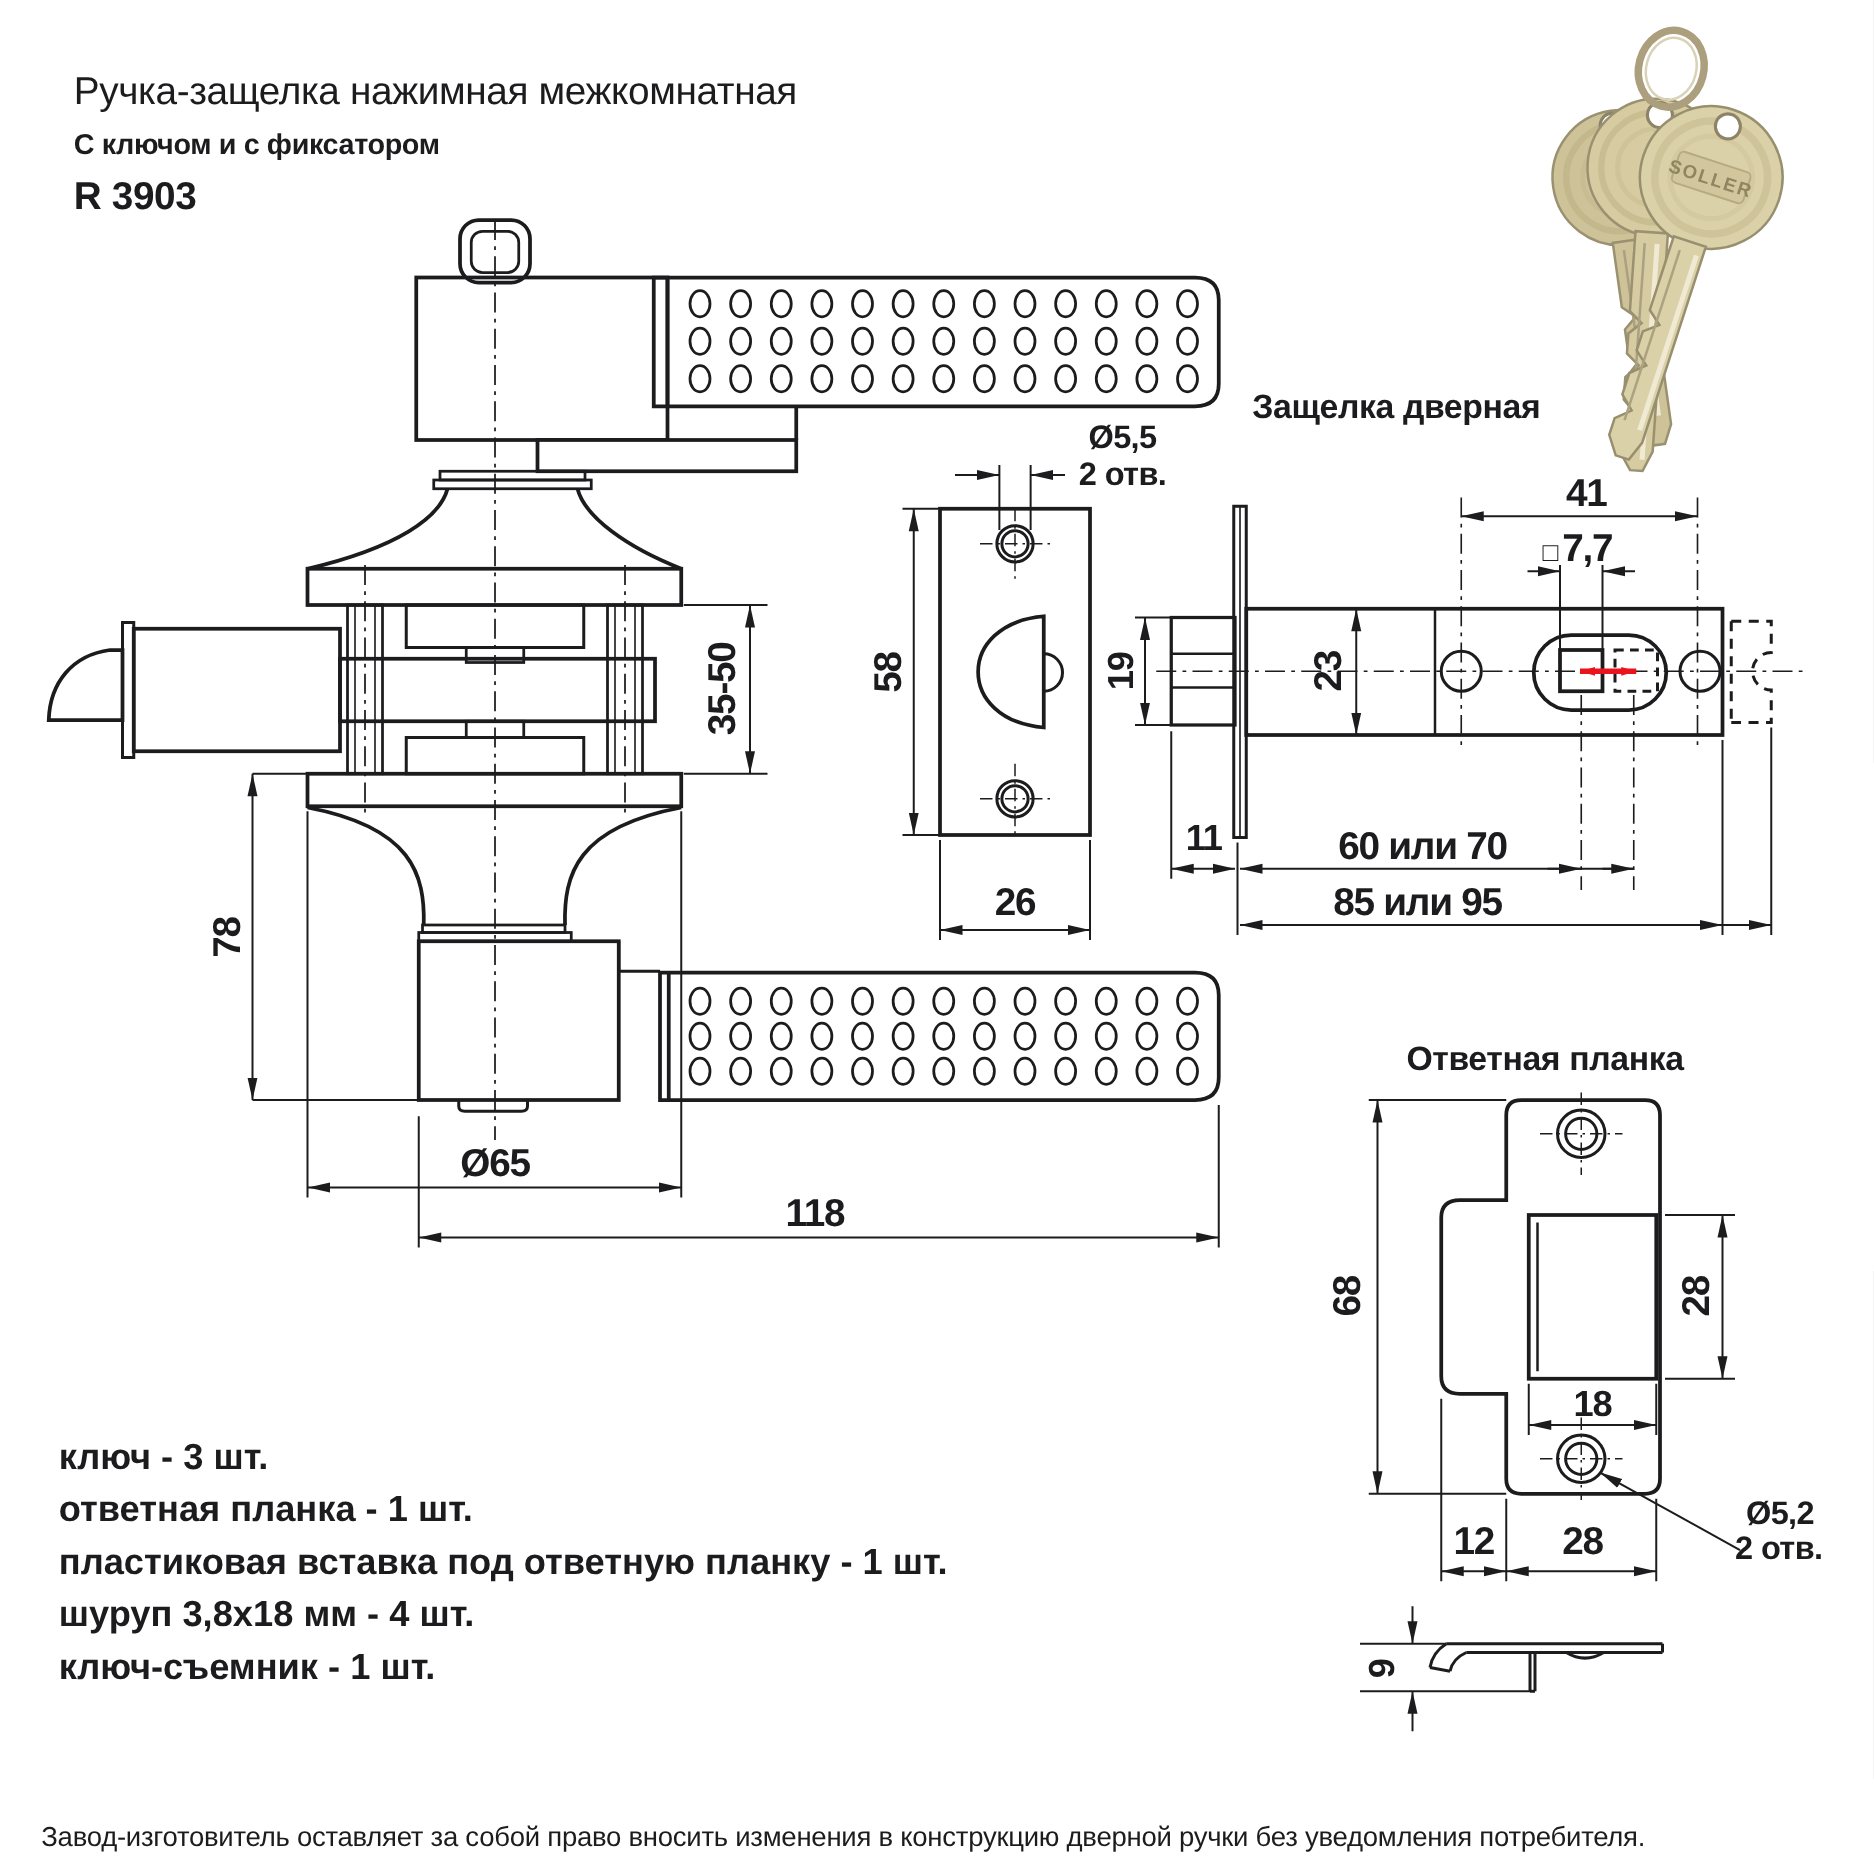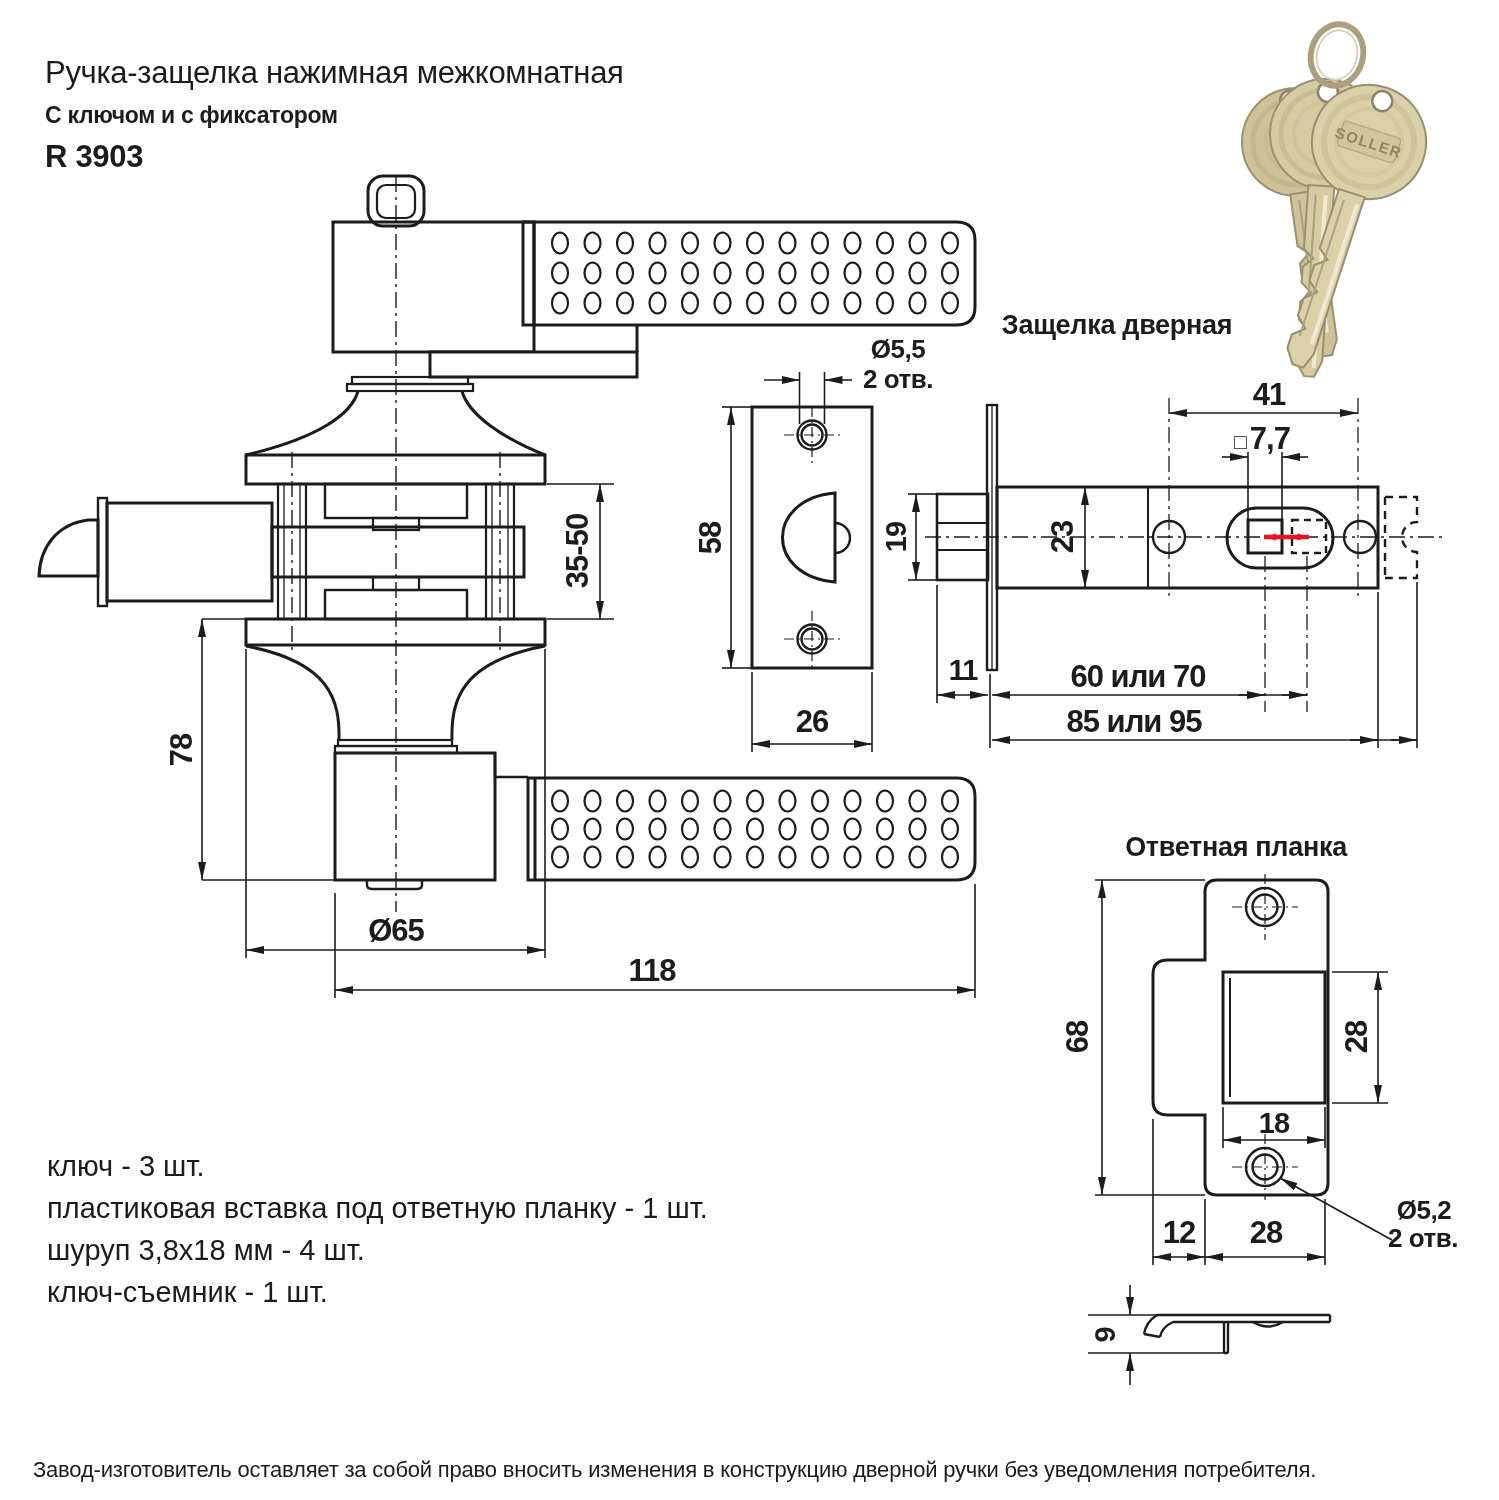--- a/index.html
+++ b/index.html
@@ -4,36 +4,36 @@
 <style>
   html,body{margin:0;padding:0;background:#e8e8e8}
   .canvas{position:relative;width:1499px;height:1500px;background:#ffffff;overflow:hidden;
           font-family:"Liberation Sans",sans-serif;color:#1c1c1e}
   .abs{position:absolute}
   .title-line1{font-size:31px;font-weight:400;letter-spacing:-.3px;white-space:nowrap}
   .title-line2{font-size:23px;font-weight:700;letter-spacing:-.3px;margin-top:11px;white-space:nowrap}
   .title-line3{font-size:31px;font-weight:700;letter-spacing:-.3px;margin-top:10px;white-space:nowrap}
   .kit{line-height:1;font-size:29px}
   .kit .kit-head{font-weight:700;margin:0 0 15px 0}
-  .kit .kit-item{font-weight:400;margin:0 12px 13px 0;white-space:nowrap}
+  .kit .kit-item{font-weight:700;margin:0 12px 13px 0;white-space:nowrap}
   .disclaimer{font-size:22px;font-weight:400;letter-spacing:-.2px;white-space:nowrap}
   svg{position:absolute;left:0;top:0}
   svg text{fill:#1c1c1e}
   .d31{font:700 31px/1 "Liberation Sans",sans-serif;letter-spacing:-1px}
   .d29{font:700 29px/1 "Liberation Sans",sans-serif;letter-spacing:-1px}
   .d27{font:600 26px/1 "Liberation Sans",sans-serif;letter-spacing:-.5px}
   .lb{font:600 27px/1 "Liberation Sans",sans-serif;letter-spacing:-.3px}
   .brand{font:700 15px/1 "Liberation Sans",sans-serif;letter-spacing:1.5px;fill:#8f8561}
 </style>
 </head>
 <body>
 
 <div class="canvas">
 
-  <div class="abs" style="left:45px;top:55px">
+  <div class="abs" style="left:59px;top:55px">
     <div class="title-line1">Ручка-защелка нажимная межкомнатная</div>
     <div class="title-line2">С ключом и с фиксатором</div>
     <div class="title-line3">R 3903</div>
   </div>
 
   <svg width="1499" height="1500" viewBox="0 0 1499 1500">
     <defs>
       <marker id="ae" markerWidth="19" markerHeight="10" refX="18" refY="5" orient="auto" markerUnits="userSpaceOnUse">
         <path d="M18,5 0,1 0,9 Z" fill="#1c1c1e"></path>
         </marker>
@@ -398,19 +398,20 @@
     <text class="d29" x="1274" y="1133" text-anchor="middle">18</text>
     <text class="d31" x="1179" y="1243" text-anchor="middle">12</text>
     <text class="d31" x="1266" y="1243" text-anchor="middle">28</text>
     <text class="d27" x="1424" y="1219" text-anchor="middle">Ø5,2</text>
     <text class="d27" x="1423" y="1247" text-anchor="middle">2 отв.</text>
     <text class="d29" transform="rotate(-90 1105 1335)" x="1105" y="1345" text-anchor="middle">9</text>
   </svg>
 
   <div class="abs kit" style="left:47px;top:1152px">
     <div class="kit-item">ключ - 3 шт.</div>
+    <div class="kit-item">ответная планка - 1 шт.</div>
     <div class="kit-item">пластиковая вставка под ответную планку - 1 шт.</div>
     <div class="kit-item">шуруп 3,8х18 мм - 4 шт.</div>
     <div class="kit-item">ключ-съемник - 1 шт.</div>
   </div>
 
   <div class="abs disclaimer" style="left:33px;top:1457px">Завод-изготовитель оставляет за собой право вносить изменения в конструкцию дверной ручки без уведомления потребителя.</div>
 </div>
 
 </body></html>

